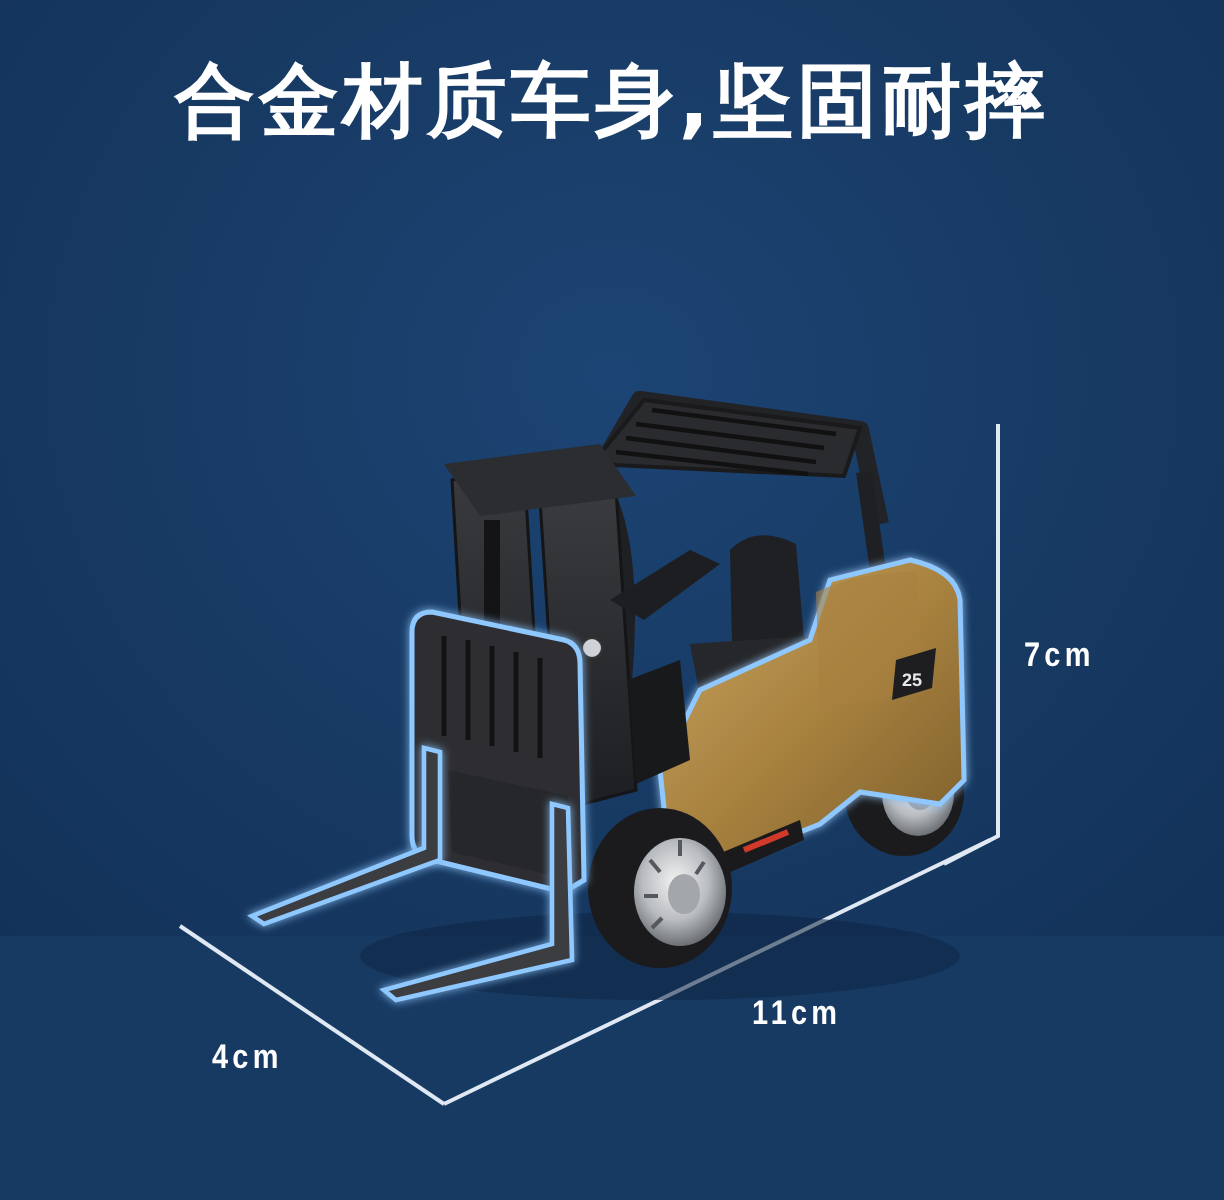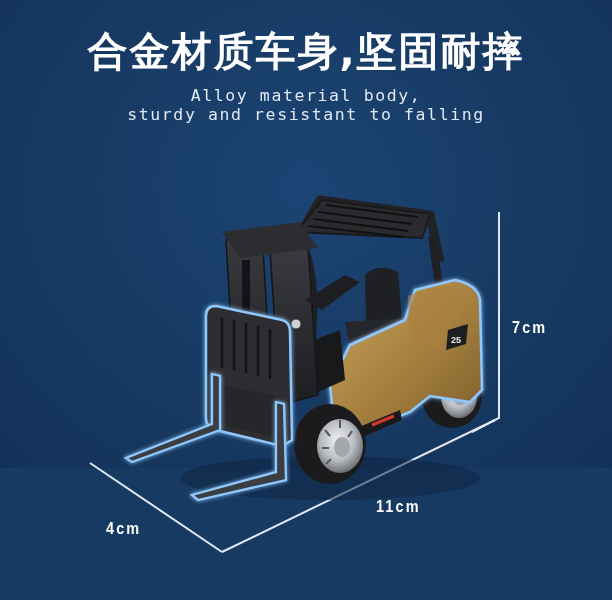--- a/index.html
+++ b/index.html
@@ -32,24 +32,20 @@
     transform-origin: left center;
   }
   svg.art { position: absolute; left: 0; top: 0; }
 </style>
 </head>
 <body>
 
 <div class="canvas">
 
   <div class="title-cn">合金材质车身,坚固耐摔</div>
-  <div class="subtitle">
-    <div>Alloy material body,</div>
-    <div>sturdy and resistant to falling</div>
-  </div>
 
   <svg class="art" width="612" height="600" viewBox="0 0 612 600">
     <defs>
       <filter id="glow" x="-20%" y="-20%" width="140%" height="140%">
         <feGaussianBlur stdDeviation="2.2" result="b"></feGaussianBlur>
         <feMerge>
             <feMergeNode in="b"></feMergeNode>
             <feMergeNode in="SourceGraphic"></feMergeNode>
           </feMerge>
       </filter>

